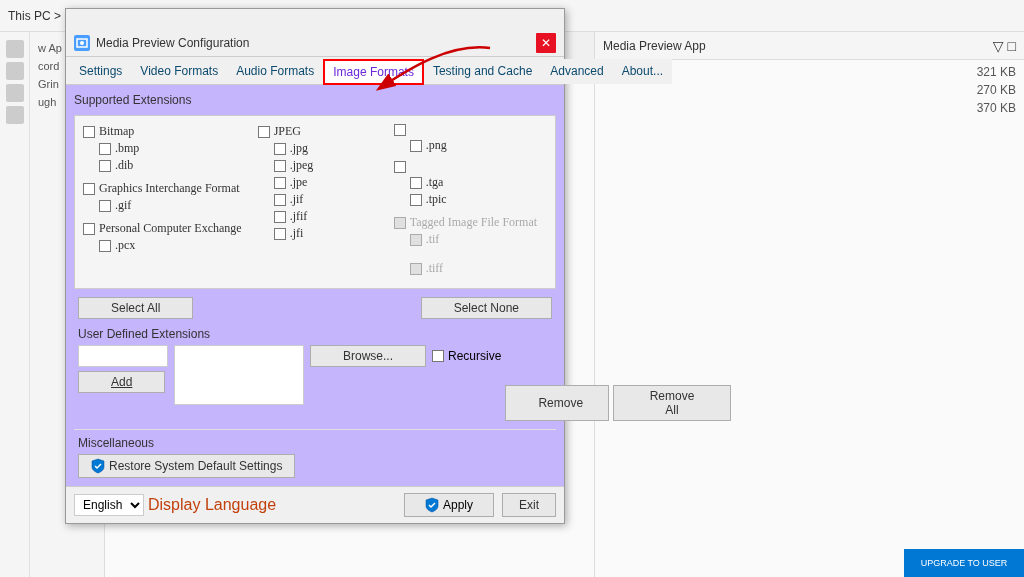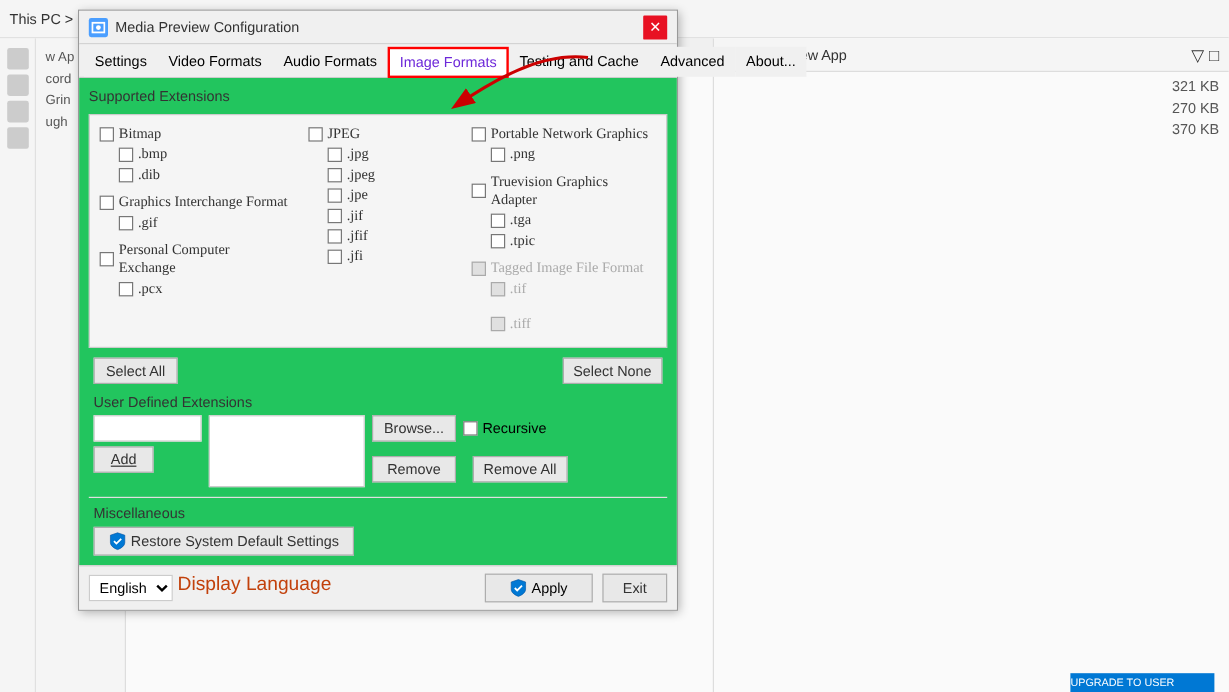--- a/index.html
+++ b/index.html
@@ -144,20 +144,21 @@
 
     .dialog-titlebar {
       height: 28px;
       background: #f0f0f0;
       border-bottom: 1px solid #ccc;
       display: flex;
       align-items: center;
       padding: 0 8px;
       justify-content: space-between;
       cursor: move;
+      margin-top: 20px;
     }
 
     .dialog-titlebar-left {
       display: flex;
       align-items: center;
       gap: 6px;
       font-size: 12px;
       color: #333;
     }
 
@@ -191,21 +192,21 @@
     .tabs {
       display: flex;
       background: #f0f0f0;
       border-bottom: 1px solid #ccc;
       padding: 0 4px;
     }
 
     .tab {
       padding: 4px 8px;
       font-size: 12px;
-      color: #000000;
+      color: #0c4a6e;
       cursor: pointer;
       border: 1px solid transparent;
       border-bottom: none;
       margin-top: 2px;
       background: #f0f0f0;
       white-space: nowrap;
     }
 
     .tab.active {
       background: white;
@@ -217,21 +218,21 @@
 
     .tab.highlighted {
       border: 2px solid red;
       background: white;
       color: #6d28d9;
     }
 
     
     .dialog-body {
       padding: 8px;
-      background: #22c55e;
+      background: #c4b5fd;
       flex: 1;
     }
 
     .section-label {
       font-size: 12px;
       color: #333;
       margin-bottom: 8px;
       font-weight: normal;
     }
 
@@ -293,21 +294,21 @@
 
     
     .btn-row {
       display: flex;
       justify-content: space-between;
       margin-top: 8px;
       padding: 0 4px;
     }
 
     .btn {
-      padding: 3px 8px;
+      padding: 3px 32px;
       background: #e8e8e8;
       border: 1px solid #adadad;
       cursor: pointer;
       font-size: 12px;
       color: #333;
       min-width: 70px;
       text-align: center;
     }
 
     
@@ -339,21 +340,21 @@
 
     .user-defined-list {
       width: 130px;
       height: 60px;
       border: 1px solid #ccc;
       background: white;
     }
 
     .user-defined-right {
       display: flex;
-      flex-direction: column;
+      flex-direction: row;
       gap: 4px;
       align-items: flex-start;
     }
 
     .browse-row {
       display: flex;
       align-items: center;
       gap: 6px;
     }
 
@@ -485,27 +486,27 @@
       display: flex;
       justify-content: space-between;
       padding: 1px 0;
       font-size: 12px;
       color: #555;
     }
 
     .bottom-status {
       position: absolute;
       bottom: 0;
-      right: 12px;
+      right: 0;
       width: 120px;
-      height: 16px;
+      height: 28px;
       background: #0078d4;
       display: flex;
       align-items: center;
-      justify-content: flex-start;
+      justify-content: center;
       font-size: 9px;
       color: white;
       z-index: 5;
     }
   </style>
 </head>
 <body>
 
 <div class="bg-app">
 
@@ -692,32 +693,30 @@
             <span>.jfi</span>
           </div>
         </div>
       </div>
 
       <div class="ext-column">
 
         <div class="ext-group">
           <div class="ext-group-header">
             <div class="checkbox"></div>
-            <span>Portable Network Graphics</span>
           </div>
           <div class="ext-sub-item">
             <div class="checkbox"></div>
             <span>.png</span>
           </div>
         </div>
 
         <div class="ext-group">
           <div class="ext-group-header">
             <div class="checkbox"></div>
-            <span>Truevision Graphics Adapter</span>
           </div>
           <div class="ext-sub-item">
             <div class="checkbox"></div>
             <span>.tga</span>
           </div>
           <div class="ext-sub-item">
             <div class="checkbox"></div>
             <span>.tpic</span>
           </div>
         </div>
@@ -755,42 +754,42 @@
           <div class="user-defined-list"></div>
         </div>
         <div class="user-defined-right">
           <div class="browse-row">
             <button class="btn">Browse...</button>
             <div class="recursive-row">
               <div class="checkbox"></div>
               <span>Recursive</span>
             </div>
           </div>
-          <div style="display:flex;gap:14px;margin-top:8px;">
+          <div style="display:flex;gap:4px;margin-top:40px;">
             <button class="btn">Remove</button>
             <button class="btn">Remove All</button>
           </div>
         </div>
       </div>
     </div>
 
     <div class="misc-section">
       <div class="misc-label">Miscellaneous</div>
       <button class="misc-btn">
         <svg class="shield-icon" viewBox="0 0 14 16" width="14" height="16">
           <path d="M7 1 L13 3 L13 9 C13 13 7 15 7 15 C7 15 1 13 1 9 L1 3 Z" fill="#0078d4" stroke="#0050a0" stroke-width="0.5"></path>
           <path d="M4 8 L6 10 L10 6" fill="none" stroke="white" stroke-width="1.5"></path>
         </svg>
         <span>Restore System Default Settings</span>
       </button>
     </div>
   </div>
 
   <div class="bottom-row">
-    <div style="display:flex;">
+    <div style="display:flex;align-items:center;">
       <select class="language-select">
         <option>English</option>
       </select>
       <span class="display-lang-label">Display Language</span>
     </div>
     <div style="display:flex;gap:8px;">
       <button class="apply-btn">
         <svg width="14" height="16" viewBox="0 0 14 16">
           <path d="M7 1 L13 3 L13 9 C13 13 7 15 7 15 C7 15 1 13 1 9 L1 3 Z" fill="#0078d4" stroke="#0050a0" stroke-width="0.5"></path>
           <path d="M4 8 L6 10 L10 6" fill="none" stroke="white" stroke-width="1.5"></path>

